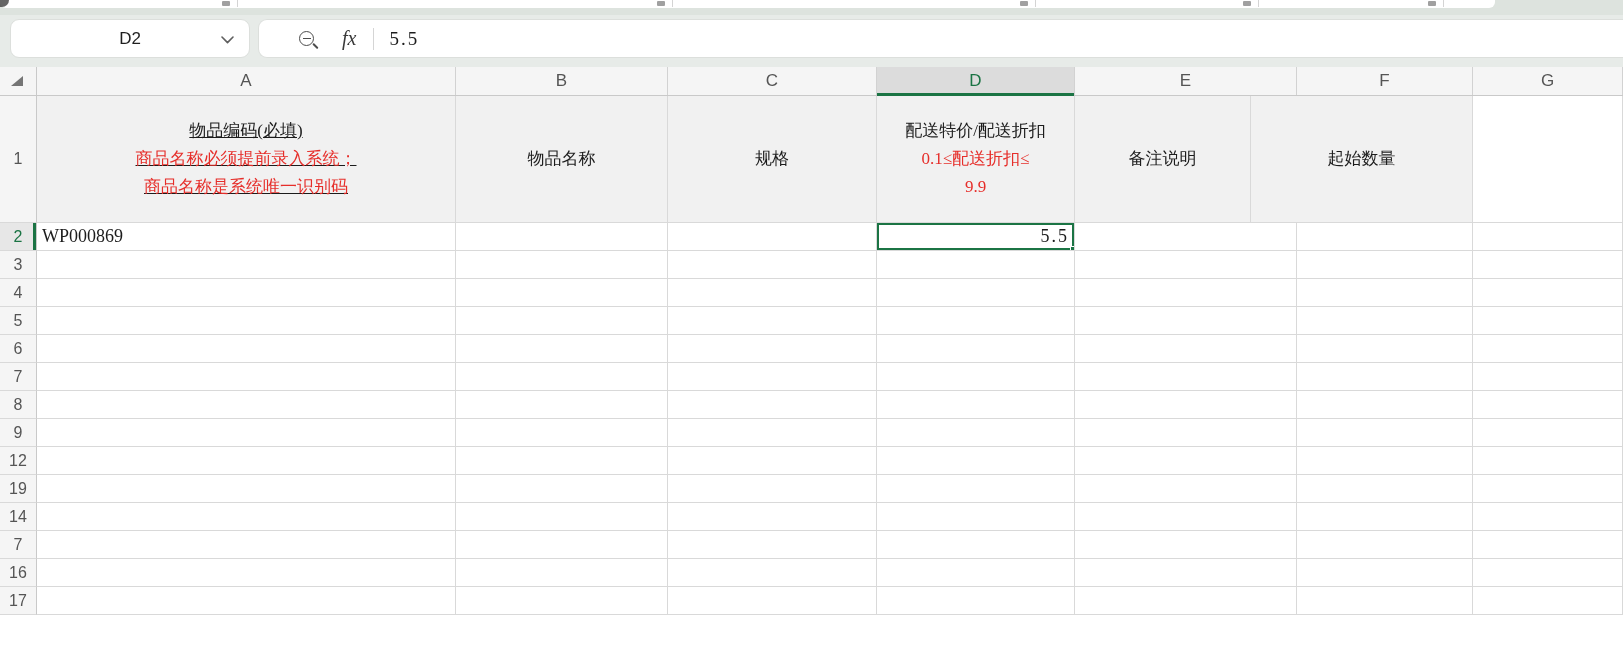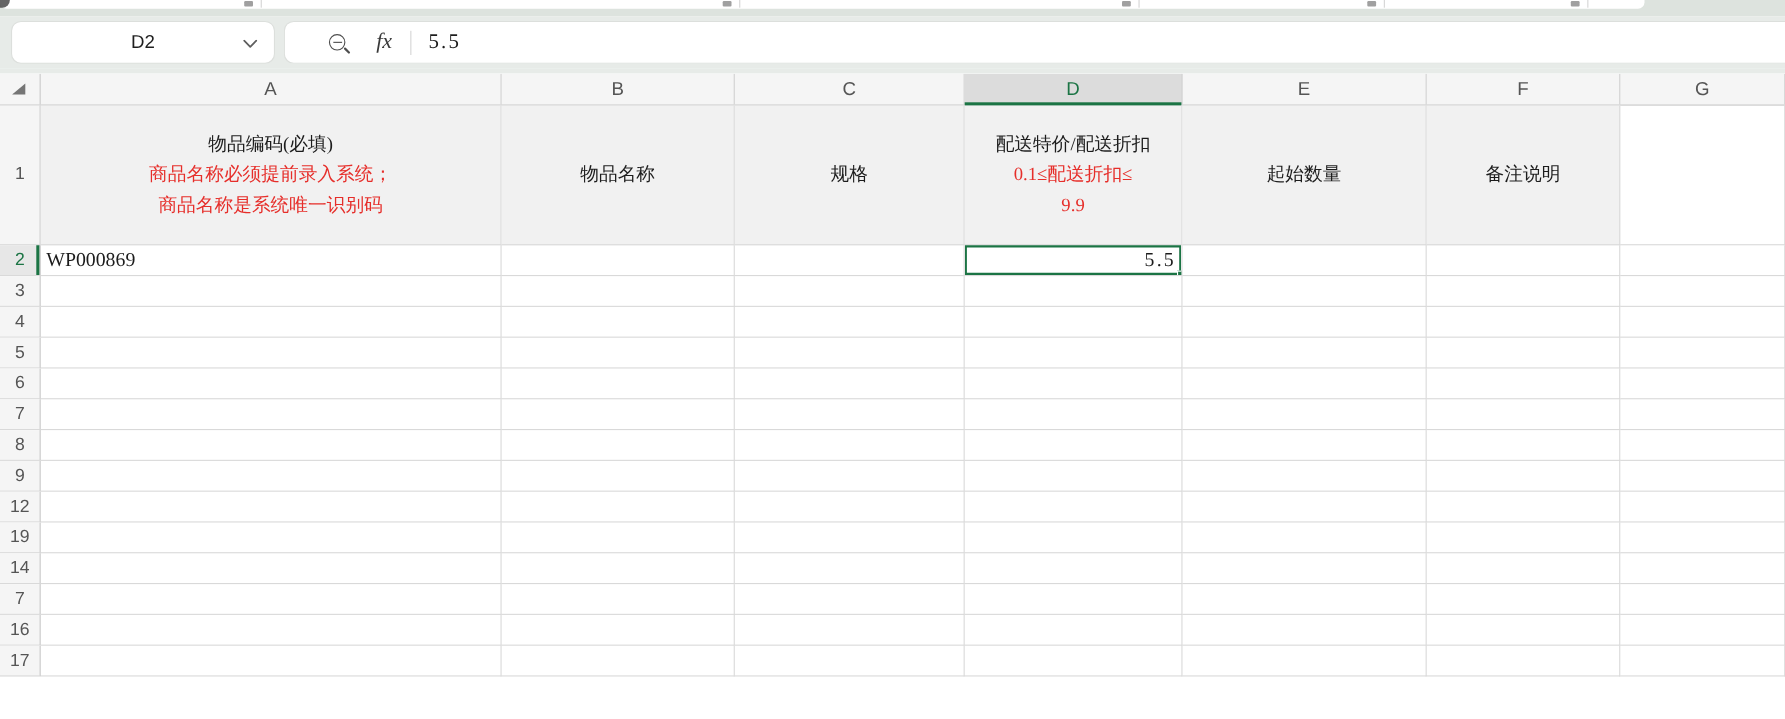--- a/index.html
+++ b/index.html
@@ -122,41 +122,41 @@
         <div class="col-header" style="width: 419px;">A</div>
         <div class="col-header" style="width: 212px;">B</div>
         <div class="col-header" style="width: 209px;">C</div>
         <div class="col-header selected" style="width: 198px;">D</div>
         <div class="col-header" style="width: 222px;">E</div>
         <div class="col-header" style="width: 176px;">F</div>
         <div class="col-header" style="width: 150px;">G</div>
       </div>
       <div class="grid-row" style="height: 127px;">
         <div class="row-header" style="width: 37px;">1</div>
-        <div class="cell hdrcell fill" style="width: 419px;">
+        <div class="cell hdrcell fill" style="width: 419px; text-decoration: underline;">
           <span>物品编码(必填)</span>
           <span class="red">商品名称必须提前录入系统；</span>
           <span class="red">商品名称是系统唯一识别码</span>
         </div>
         <div class="cell hdrcell fill" style="width: 212px;">
           <span>物品名称</span>
         </div>
         <div class="cell hdrcell fill" style="width: 209px;">
           <span>规格</span>
         </div>
         <div class="cell hdrcell fill" style="width: 198px;">
           <span>配送特价/配送折扣</span>
           <span class="red">0.1≤配送折扣≤</span>
           <span class="red">9.9</span>
         </div>
+        <div class="cell hdrcell fill" style="width: 176px;">
+          <span>备注说明</span>
+        </div>
         <div class="cell hdrcell fill" style="width: 222px;">
           <span>起始数量</span>
-        </div>
-        <div class="cell hdrcell fill" style="width: 176px;">
-          <span>备注说明</span>
         </div>
         <div class="cell" style="width: 150px;"></div>
       </div>
       <div class="grid-row" style="height: 28px;">
         <div class="row-header selected" style="width: 37px;">2</div>
         <div class="cell" style="width: 419px;">
           <span class="val left">WP000869</span>
         </div>
         <div class="cell" style="width: 212px;"></div>
         <div class="cell" style="width: 209px;"></div>

